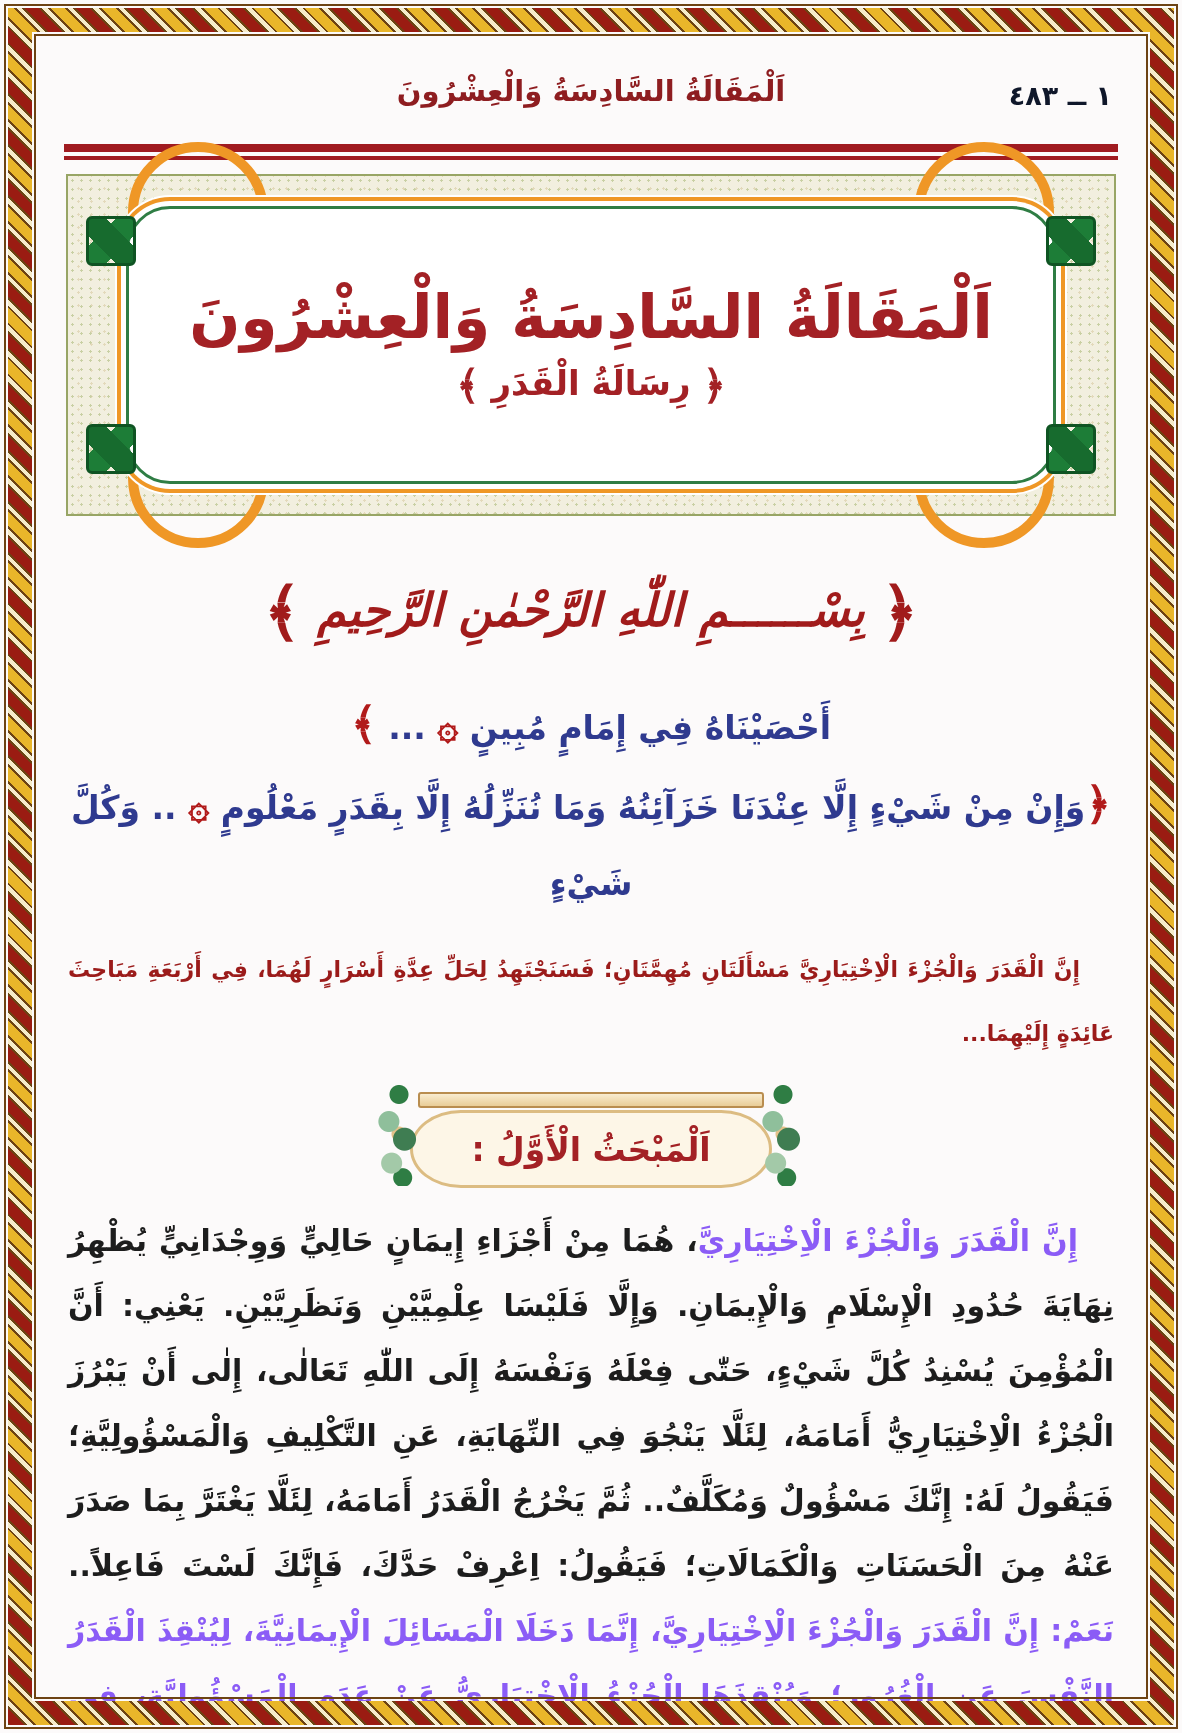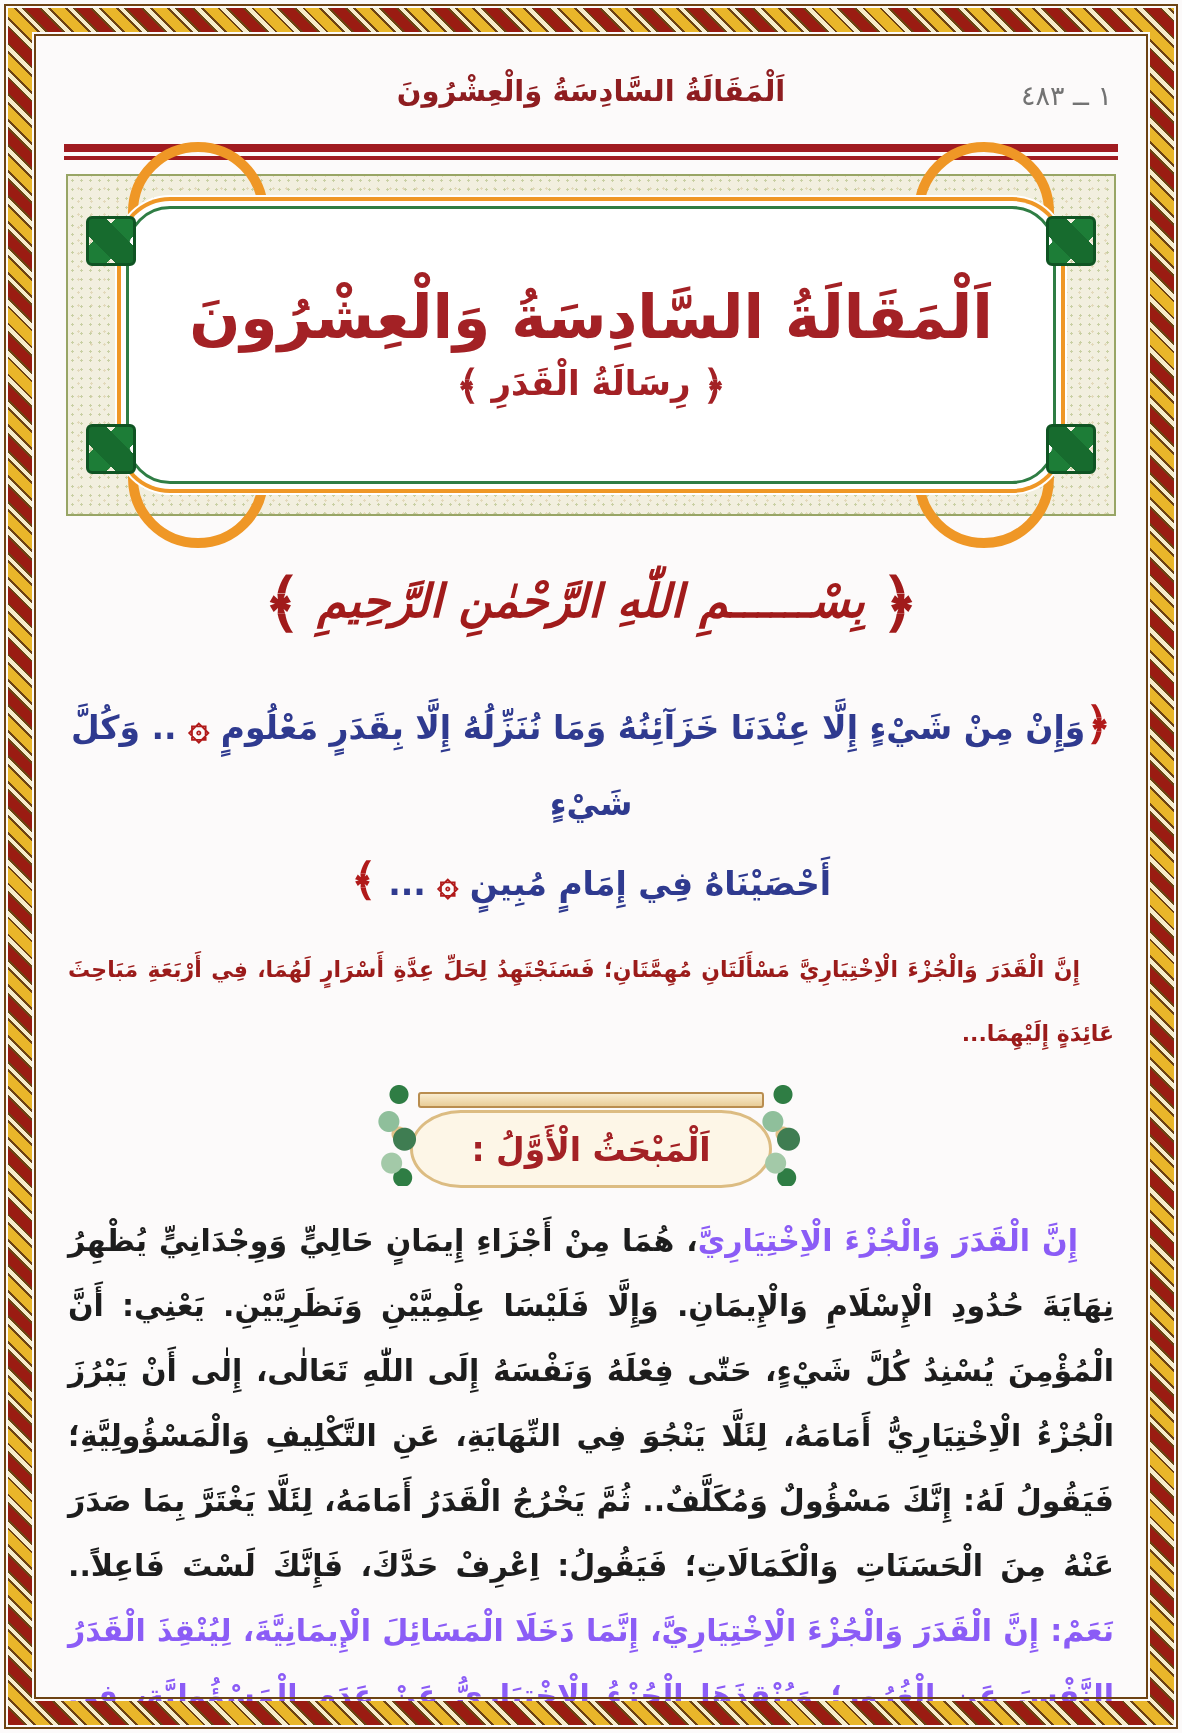--- a/index.html
+++ b/index.html
@@ -21,21 +21,21 @@
       #6d4313 18px 20px,#e9b62a 20px 30px,#6d4313 30px 32px,#f6ecca 32px 36px) 24;
   }
   .frame-inner{position:absolute;inset:34px;border:2px solid #6d4313;pointer-events:none;z-index:5;}
 
   .content{position:absolute;inset:38px;padding:28px 26px 0 26px;}
 
   
   .header-row{position:relative;height:62px;}
   .page-number{
     position:absolute;right:6px;top:14px;
-    font-size:27px;font-weight:normal;color:#737373;
+    font-size:27px;font-weight:bold;color:#0f172a;
   }
   .header-title{
     text-align:center;font-size:29px;font-weight:bold;color:#8e1d20;
     padding-top:8px;margin:0;
   }
   .red-rule{margin-top:16px;}
   .red-rule .bar1{height:8px;background:#a01b20;}
   .red-rule .bar2{height:4px;background:#a01b20;margin-top:4px;}
 
   
@@ -75,21 +75,21 @@
     text-align:center;
   }
   .sub-title{
     margin:10px 0 0 0;color:#a32125;font-size:34px;font-weight:bold;text-align:right;
   }
   .sub-title .bracket{font-size:40px;vertical-align:-4px;}
 
   
   .basmala{
     margin-top:52px;text-align:center;color:#a11b1b;
-    font-size:46px;font-weight:bold;height:104px;line-height:66px;
+    font-size:46px;font-weight:bold;height:104px;line-height:84px;
   }
   .basmala .bracket{font-size:64px;color:#a11b1b;vertical-align:-8px;}
   .basmala .bas-text{font-style:italic;letter-spacing:1px;}
 
   
   .verse{margin-top:14px;text-align:center;font-weight:bold;font-size:33px;}
   .verse .vline{line-height:76px;}
   .seg-blue{color:#2f3a8f;}
   .seg-red{color:#b11a1a;}
   .seg-rosette{color:#b11a1a;font-size:36px;}
@@ -173,22 +173,22 @@
       </div>
     </div>
 
     <div class="basmala">
       <span class="bracket">﴿</span>
       <span class="bas-text">بِسْــــــمِ اللّٰهِ الرَّحْمٰنِ الرَّحِيمِ</span>
       <span class="bracket">﴾</span>
     </div>
 
     <div class="verse">
+      <div class="vline"><span class="seg-blue">أَحْصَيْنَاهُ فِي إِمَامٍ مُبِينٍ </span><span class="seg-rosette">۞</span><span class="seg-blue"> ... </span><span class="seg-red">﴾</span></div>
       <div class="vline"><span class="seg-red">﴿</span><span class="seg-blue">وَإِنْ مِنْ شَيْءٍ إِلَّا عِنْدَنَا خَزَآئِنُهُ وَمَا نُنَزِّلُهُ إِلَّا بِقَدَرٍ مَعْلُومٍ </span><span class="seg-rosette">۞</span><span class="seg-blue"> .. وَكُلَّ شَيْءٍ</span></div>
-      <div class="vline"><span class="seg-blue">أَحْصَيْنَاهُ فِي إِمَامٍ مُبِينٍ </span><span class="seg-rosette">۞</span><span class="seg-blue"> ... </span><span class="seg-red">﴾</span></div>
     </div>
 
     <p class="intro">إِنَّ الْقَدَرَ وَالْجُزْءَ الْاِخْتِيَارِيَّ مَسْأَلَتَانِ مُهِمَّتَانِ؛ فَسَنَجْتَهِدُ لِحَلِّ عِدَّةِ أَسْرَارٍ لَهُمَا، فِي أَرْبَعَةِ مَبَاحِثَ عَائِدَةٍ إِلَيْهِمَا...</p>
 
     <div class="banner">
       <div class="banner-bar"></div>
       <div class="banner-end left"></div>
       <div class="banner-end right"></div>
       <div class="banner-ribbon">
         <h2 class="banner-heading">اَلْمَبْحَثُ الْأَوَّلُ :</h2>

